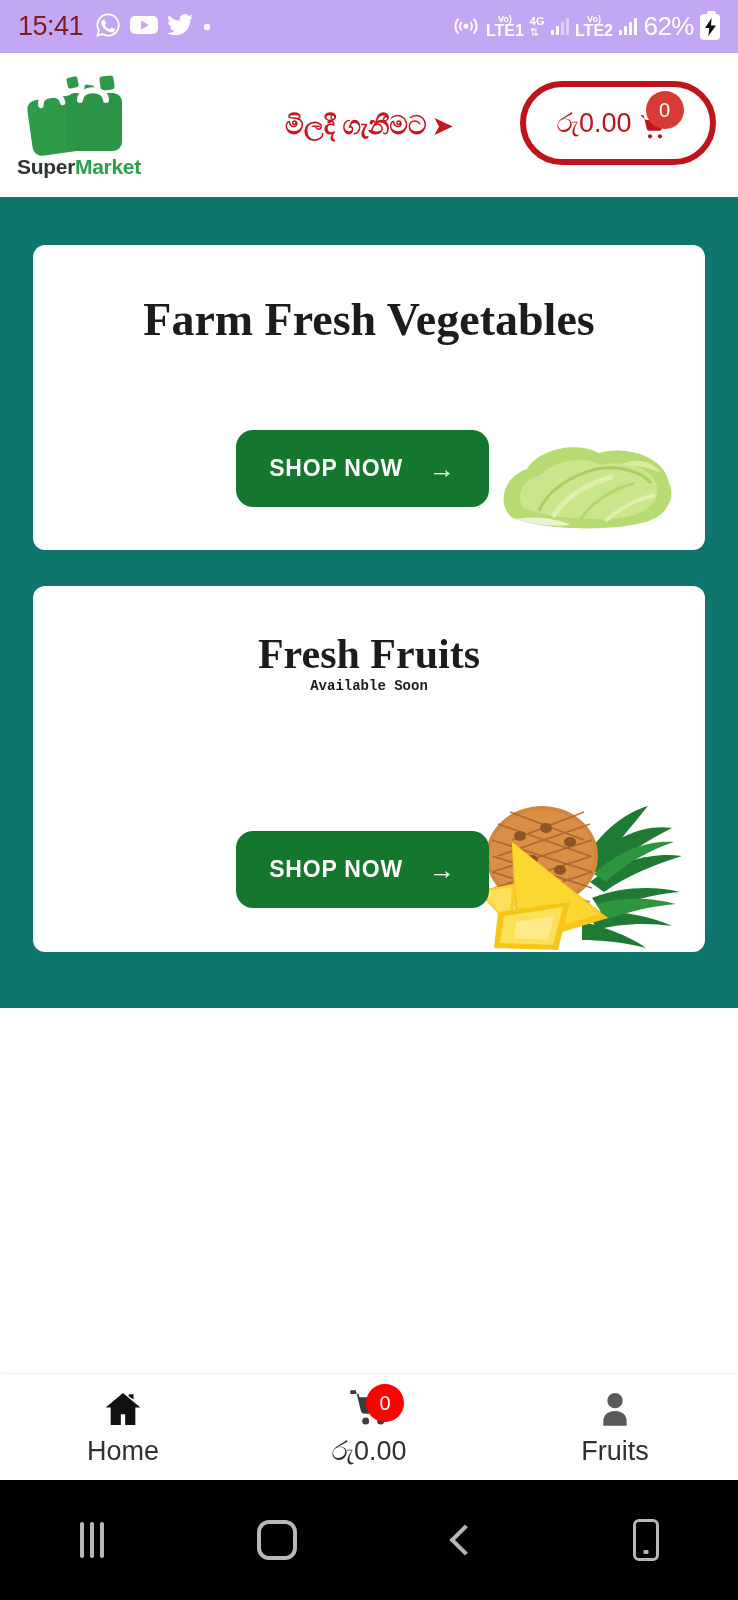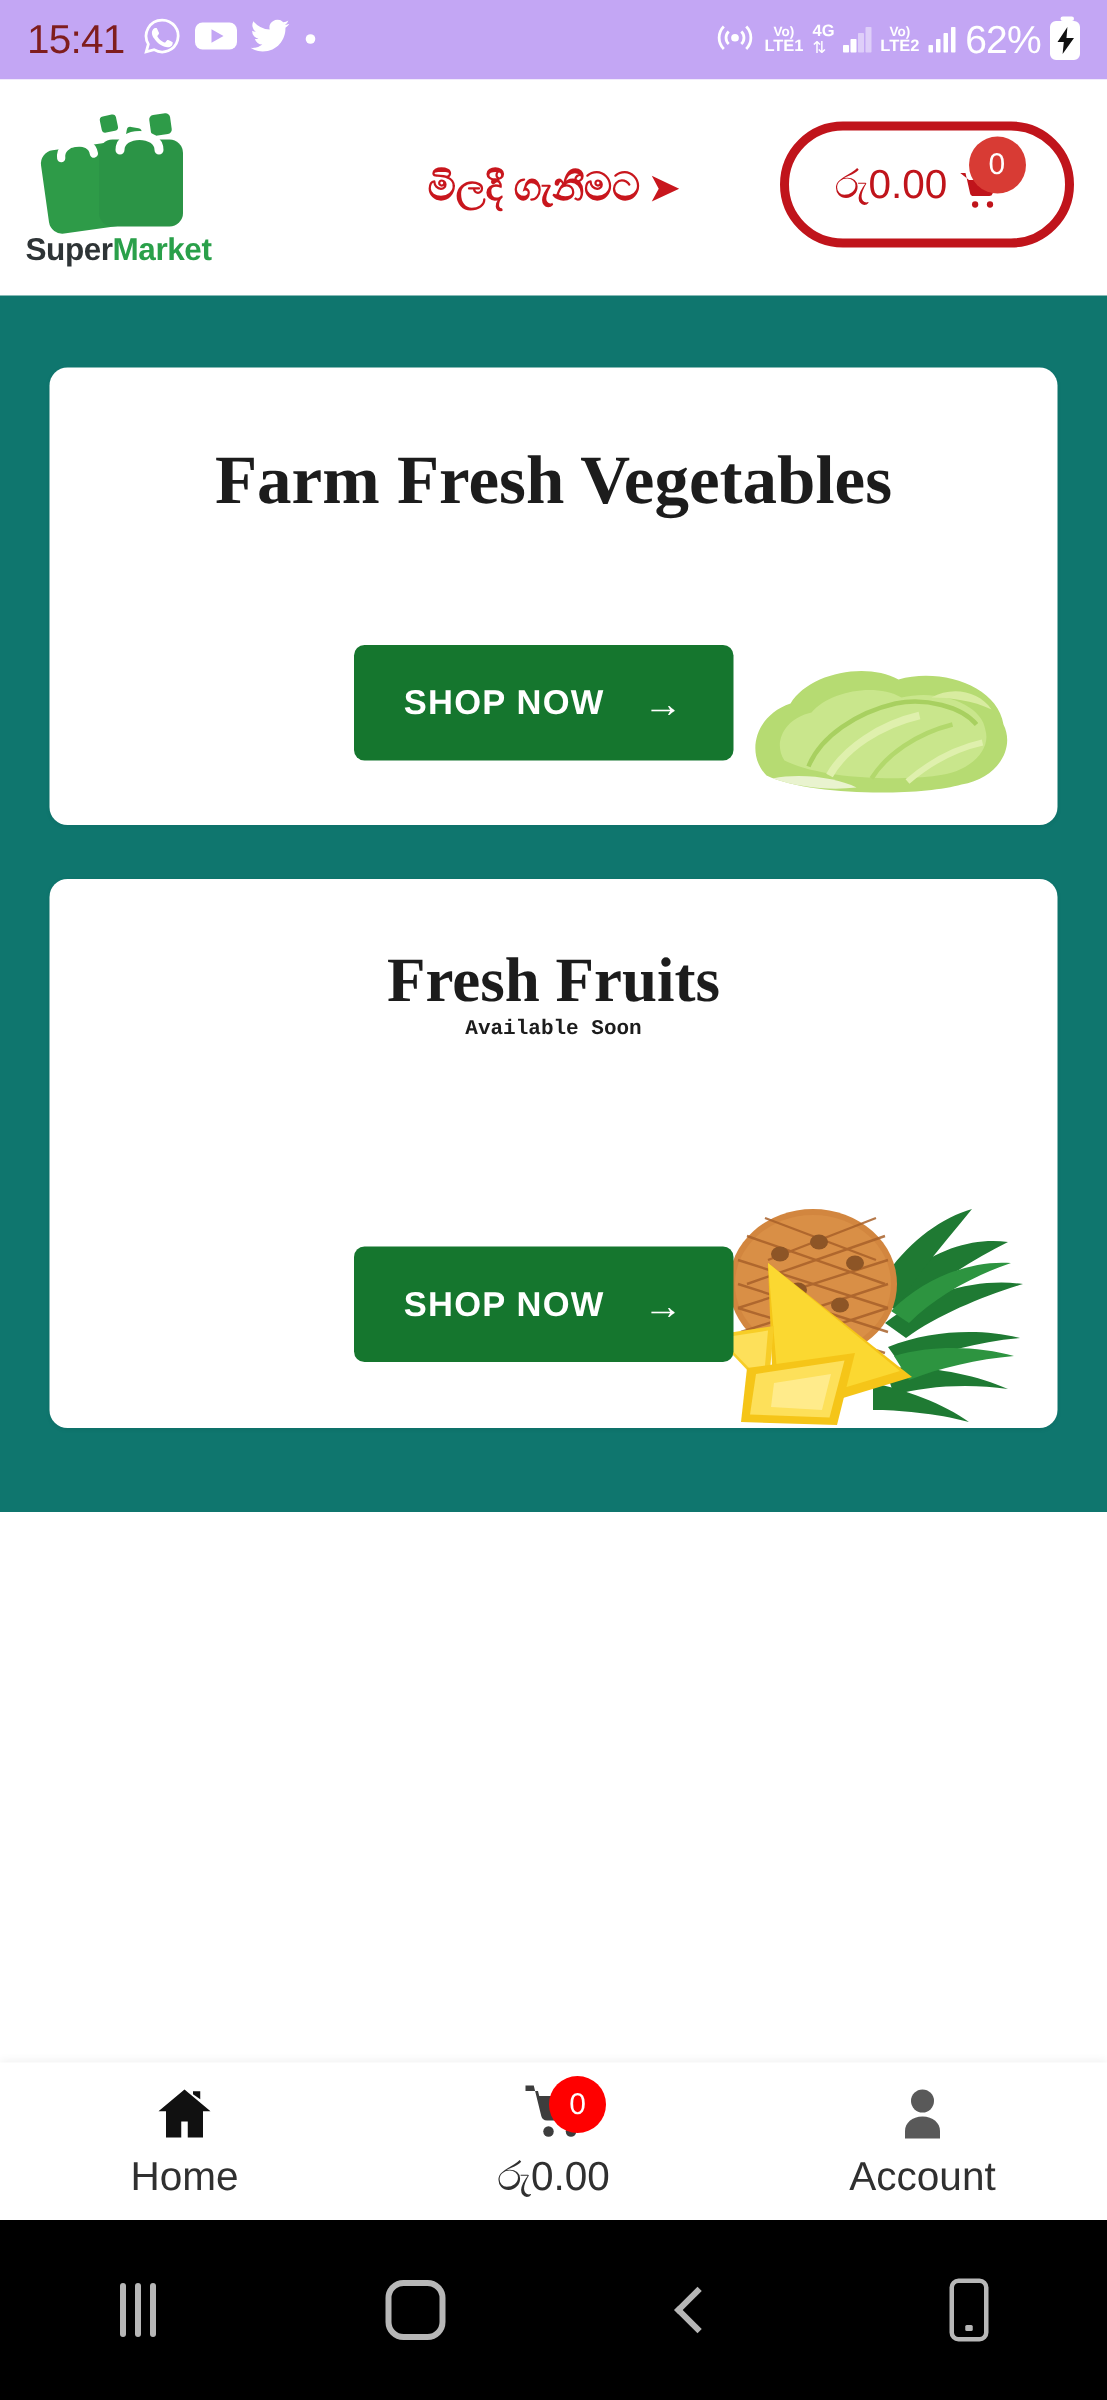--- a/index.html
+++ b/index.html
@@ -20,21 +20,21 @@
   .sb-time { font-size:27px; letter-spacing:-0.5px; font-weight:400; color:#7f1d1d; }
   .sb-left-icons { display:flex; align-items:center; gap:9px; margin-left:12px; }
   .sb-spacer { flex:1; }
   .sb-right { display:flex; align-items:center; gap:6px; }
   .sb-ico { display:inline-block; }
   .volte {
     display:flex; flex-direction:column; align-items:center;
     line-height:0.95; font-size:10px; font-weight:700; color:#fff;
   }
   .volte .v-top { font-size:9px; }
-  .volte .v-bot { font-size:11px; }
+  .volte .v-bot { font-size:16px; }
   .fourg { display:flex; flex-direction:column; align-items:flex-start; line-height:1; }
   .fourg .g-top { font-size:11px; font-weight:700; }
   .fourg .g-bot { font-size:11px; }
   .bars { display:flex; align-items:flex-end; gap:1.5px; height:17px; }
   .bars i { display:block; width:3.5px; background:#fff; border-radius:0.5px; }
   .bars i:nth-child(1){height:5px;} .bars i:nth-child(2){height:9px;}
   .bars i:nth-child(3){height:13px;} .bars i:nth-child(4){height:17px;}
   .bars.dim i:nth-child(3), .bars.dim i:nth-child(4){opacity:.45;}
   .sb-batt-text { font-size:26px; letter-spacing:-0.5px; }
   .batt-box {
@@ -103,21 +103,21 @@
     text-align:center; color:#1c1c1c;
   }
   .card-1 .card-title { font-size:46px; padding-top:48px; }
   .card-2 .card-title { font-size:42px; padding-top:44px; }
   .card-sub {
     font-family:Liberation Mono, monospace; font-weight:700;
     text-align:center; color:#1c1c1c; font-size:14px; 
   }
   .shopnow {
     position:absolute; width:253px; height:77px; background:#15762e;
-    border-radius:7px; display:flex; align-items:center; justify-content:center;
+    border-radius:17px; display:flex; align-items:center; justify-content:center;
     gap:26px; color:#ffffff; font-size:23px; font-weight:700;
     letter-spacing:0.8px; z-index:3; border:none; cursor:pointer;
   }
   .card-1 .shopnow { left:203px; top:185px; }
   .card-2 .shopnow { left:203px; top:245px; }
   .shopnow .arw { font-size:26px; font-weight:400; line-height:1; }
 
   
   .veg-img { position:absolute; right:22px; bottom:15px; width:190px; height:110px; z-index:2; }
   .fruit-img { position:absolute; right:20px; bottom:0px; width:235px; height:162px; z-index:2; }
@@ -380,21 +380,21 @@
       <span class="navlabel">රු0.00</span>
     </div>
 
     <div class="navitem">
       <span class="navicon">
         <svg width="40" height="40" viewBox="0 0 24 24">
             <circle cx="12" cy="7" r="4.6" fill="#595959"></circle>
             <path fill="#595959" d="M12 13.2c-4.2 0-7 2.6-7 5.8v3h14v-3c0-3.2-2.8-5.8-7-5.8z"></path>
           </svg>
       </span>
-      <span class="navlabel">Account</span>
+      <span class="navlabel">Fruits</span>
     </div>
 
   </div>
 
   <div class="androidnav">
     <div class="anav-btn">
       <span class="recents-glyph">
           <i></i>
           <i></i>
           <i></i>

